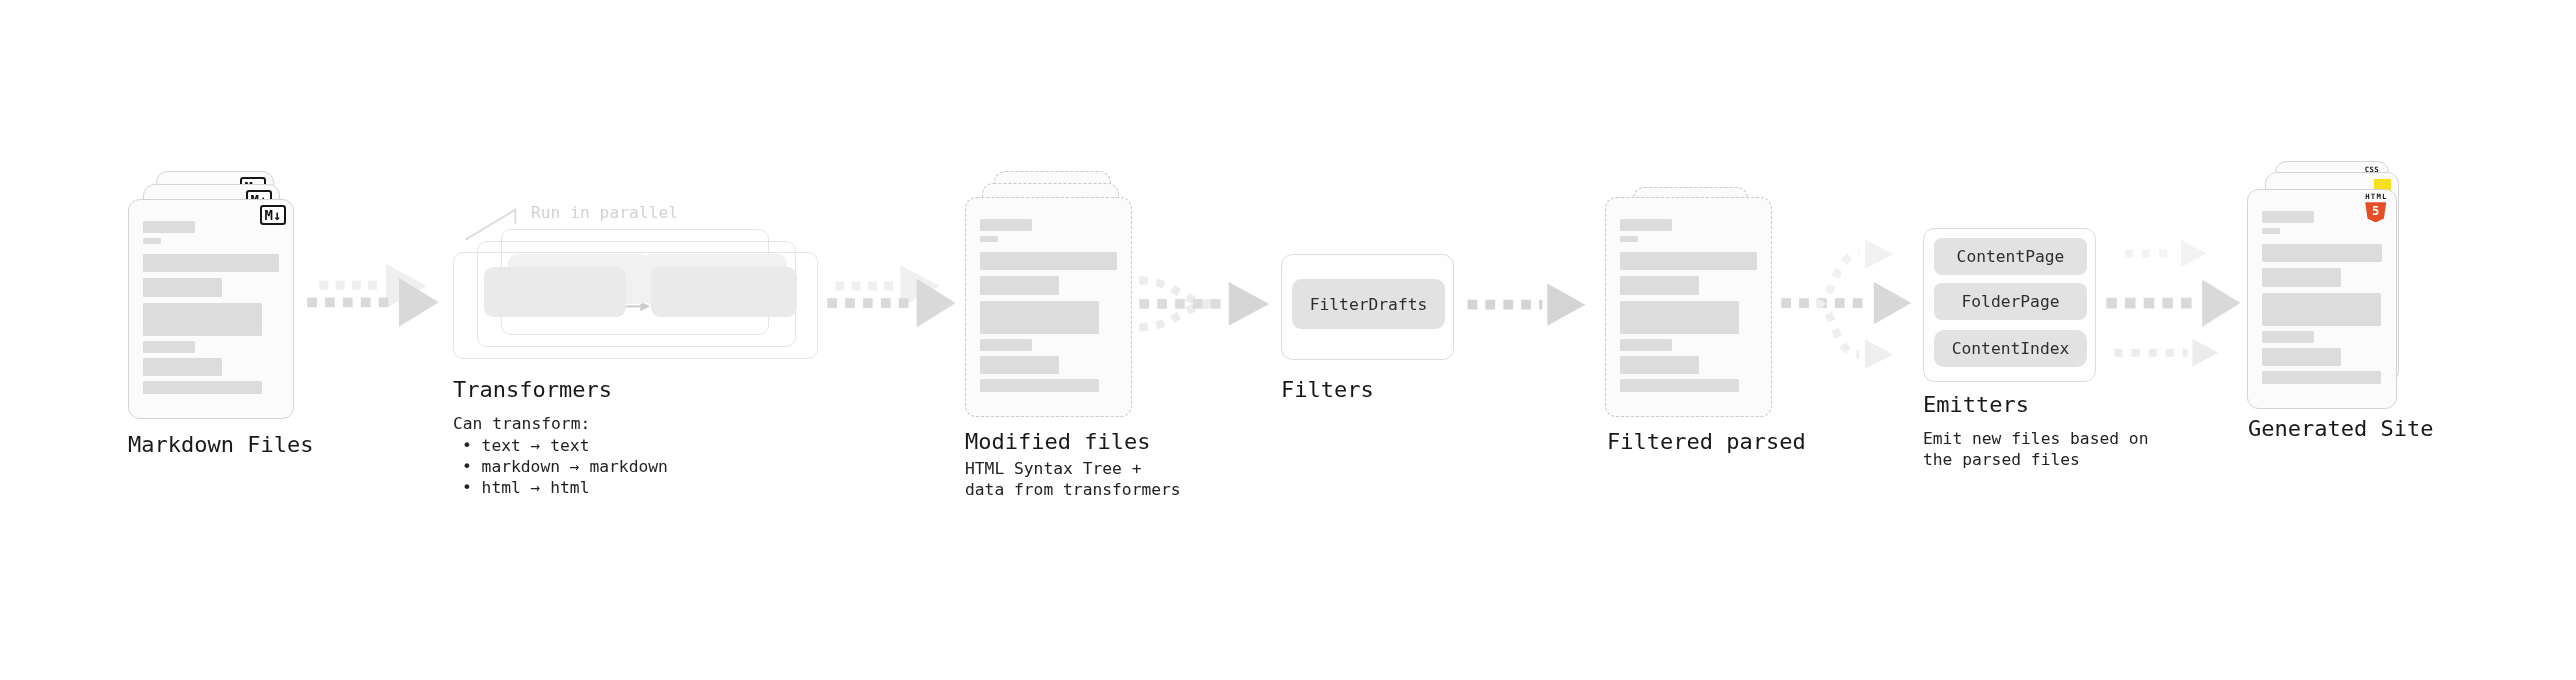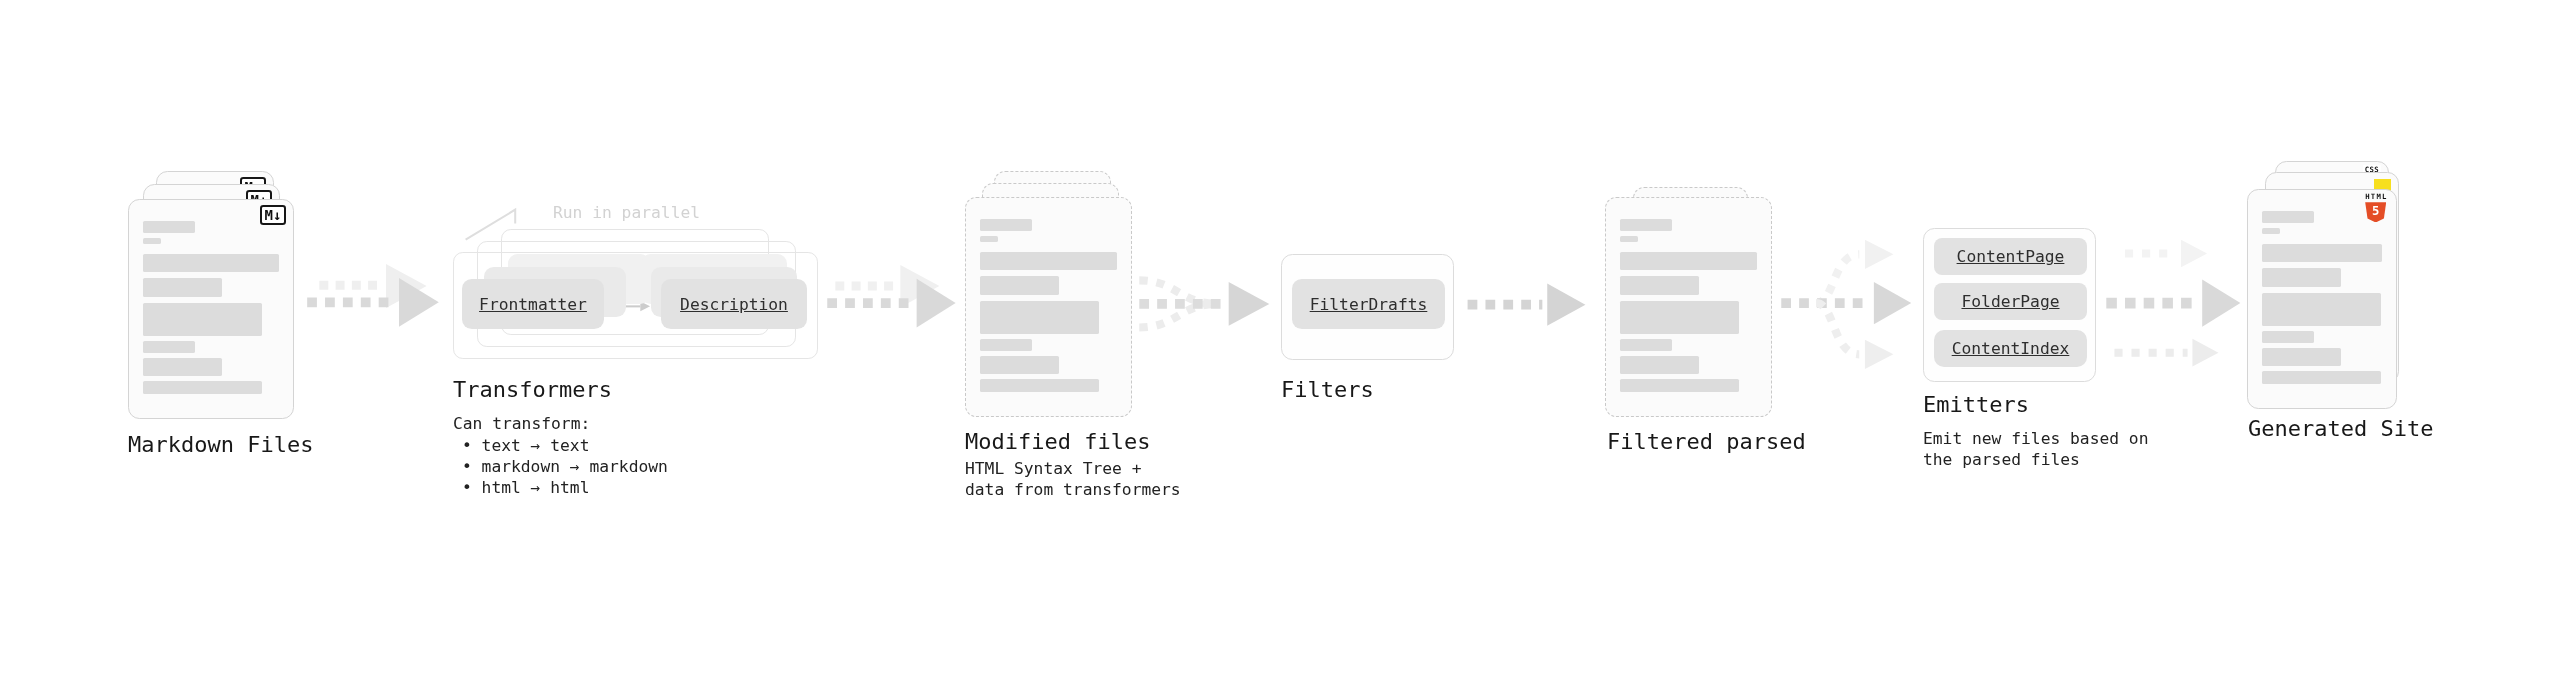--- a/index.html
+++ b/index.html
@@ -29,21 +29,21 @@
   .js-badge{position:absolute;top:5.7px;right:7.3px;width:17px;height:15.4px;background:#f7df1e;}
   .html5-badge{position:absolute;top:3.3px;right:9.8px;width:21px;text-align:center;}
   .html5-word{font-size:7.3px;font-weight:bold;letter-spacing:1.2px;color:#111;line-height:8.1px;}
   .html5-shield{margin-top:0.8px;width:21px;height:20.3px;background:#e44d26;color:#fff;font-weight:bold;font-size:12.2px;
                 line-height:19.5px;text-align:center;clip-path:polygon(0 0,100% 0,89% 80%,50% 100%,11% 80%);}
 
   
   .obox{position:absolute;border:1.6px solid #e5e5e5;border-radius:9.8px;box-sizing:border-box;background:transparent;}
   .panel{position:absolute;background:#fefefe;border:1.6px solid #dcdcdc;border-radius:11.4px;box-sizing:border-box;}
   .chip{position:absolute;background:#e2e2e2;border-radius:9.8px;display:flex;align-items:center;justify-content:center;
-        font-size:16.3px;color:#2e2e2e;white-space:nowrap;text-decoration:underline;}
+        font-size:16.3px;color:#2e2e2e;white-space:nowrap;}
   .chip.ghost1{background:#eaeaea;}
   .chip.ghost2{background:#f1f1f1;}
 
   
   .stage-title{position:absolute;font-size:22px;line-height:26px;color:#181818;white-space:nowrap;}
   .stage-note{position:absolute;font-size:16.3px;line-height:21px;color:#222;white-space:pre-line;}
   .annotation{position:absolute;font-size:16.3px;line-height:19.5px;color:#d2d2d2;white-space:nowrap;}
 </style>
 </head>
 <body>
@@ -125,29 +125,27 @@
         <i class="b6"></i>
         <i class="b7"></i>
         <i class="b8"></i>
     </div>
   </div>
   <div class="stage-title" style="left:128px;top:432px">Markdown Files</div>
 
   <div class="obox" style="left:501px;top:229px;width:268px;height:106px"></div>
   <div class="obox" style="left:477px;top:241px;width:319px;height:106px"></div>
   <div class="obox" style="left:453px;top:252px;width:365px;height:107px"></div>
-  <div class="annotation" style="left:553px;top:203px">Run in parallel</div>
+  <div class="annotation" style="left:531px;top:203px">Run in parallel</div>
 
   <div class="chip ghost2" style="left:508px;top:254px;width:142px;height:50px"></div>
   <div class="chip ghost1" style="left:484px;top:267px;width:142px;height:50px"></div>
-  <div class="chip" style="left:462px;top:279px;width:142px;height:50px">Frontmatter</div>
 
   <div class="chip ghost2" style="left:641px;top:254px;width:146px;height:50px"></div>
   <div class="chip ghost1" style="left:651px;top:267px;width:146px;height:50px"></div>
-  <div class="chip" style="left:661px;top:279px;width:146px;height:50px">Description</div>
 
   <div class="stage-title" style="left:453px;top:377px">Transformers</div>
   <div class="stage-note" style="left:453px;top:413px">Can transform:</div>
   <div class="stage-note" style="left:462px;top:435px">• text → text</div>
   <div class="stage-note" style="left:462px;top:456px">• markdown → markdown</div>
   <div class="stage-note" style="left:462px;top:477px">• html → html</div>
 
   <div class="doc dashed" style="left:994px;top:171px;width:117px;height:211px"></div>
   <div class="doc dashed" style="left:982px;top:183px;width:137px;height:211px"></div>
   <div class="doc dashed" style="left:965px;top:197px;width:167px;height:220px">

